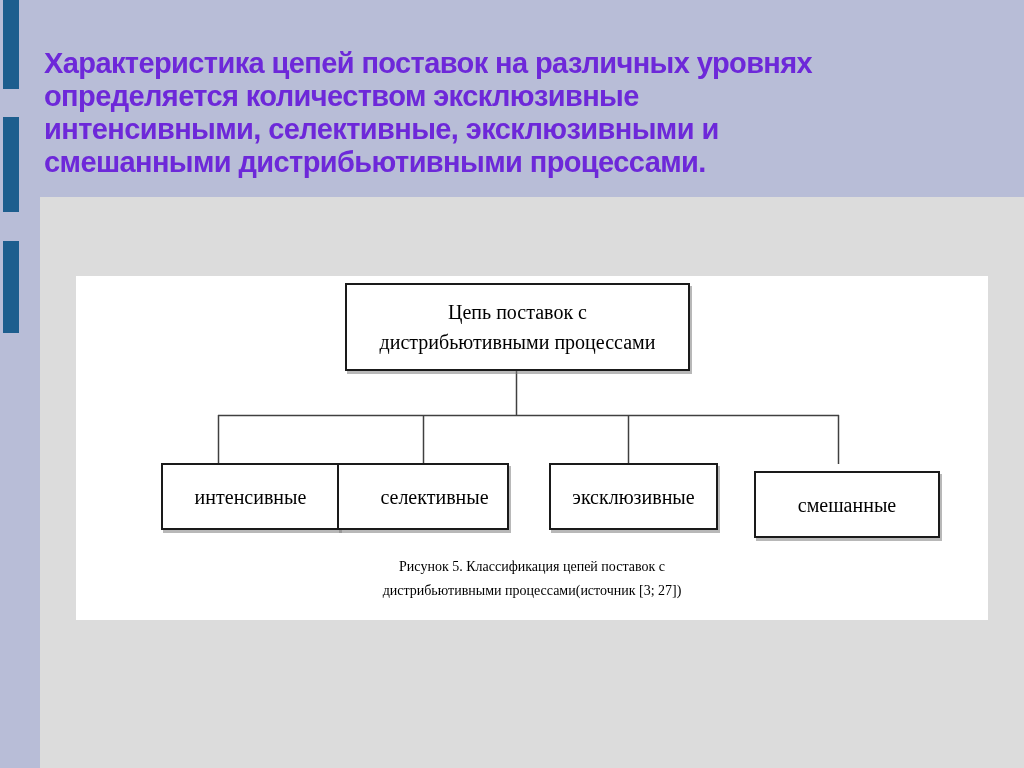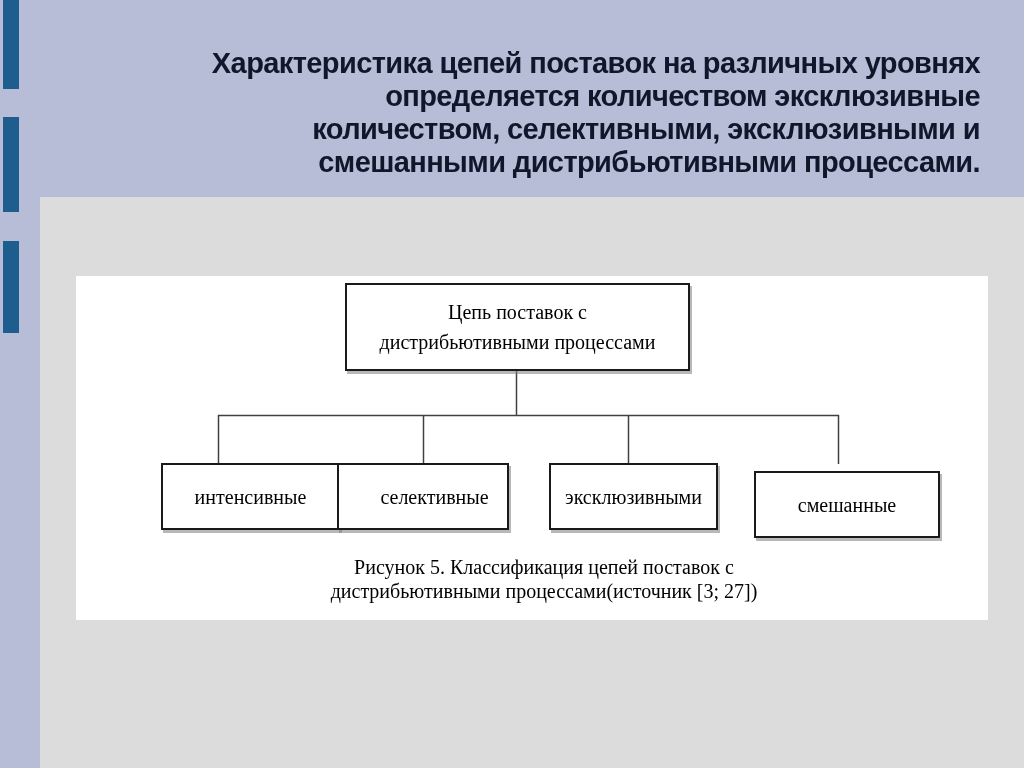--- a/index.html
+++ b/index.html
@@ -23,26 +23,26 @@
   }
   .bar1 { top: 0;     height: 89px; }
   .bar2 { top: 117px; height: 95px; }
   .bar3 { top: 241px; height: 92px; }
 
   .slide-title {
     position: absolute;
     left: 44px;
     right: 44px;
     top: 47px;
-    text-align: right;
+    text-align: left;
     font-weight: bold;
     font-size: 29px;
     line-height: 33px;
     letter-spacing: -0.6px;
-    color: #0f172a;
+    color: #6d28d9;
   }
 
   .content-panel {
     position: absolute;
     left: 40px;
     top: 197px;
     width: 984px;
     height: 571px;
     background: #dcdcdc;
   }
@@ -90,42 +90,42 @@
     height: 67px;
     line-height: 24px;
   }
   .c1 { left: 45px;  width: 179px; margin-left: 40px; }
   .c2 { left: 261px; width: 172px; padding-left: 23px; }
   .c3 { left: 473px; width: 169px; }
   .c4 { left: 678px; width: 186px; margin-top: 8px; }
 
   .figure-caption {
     position: absolute;
-    left: 12px;
+    left: 0;
     top: 279px;
     width: 100%;
     text-align: center;
-    font-size: 20px;
+    font-size: 14px;
     line-height: 24px;
     color: #000000;
   }
 </style>
 </head>
 <body>
 
 <div class="slide">
 
   <div class="accent-bar bar1"></div>
   <div class="accent-bar bar2"></div>
   <div class="accent-bar bar3"></div>
 
   <div class="slide-title">
     <div>Характеристика цепей поставок на различных уровнях</div>
     <div>определяется количеством эксклюзивные</div>
-    <div>количеством, селективными, эксклюзивными и</div>
+    <div>интенсивными, селективные, эксклюзивными и</div>
     <div>смешанными дистрибьютивными процессами.</div>
   </div>
 
   <div class="content-panel">
     <div class="figure-panel">
 
       <svg class="connectors" viewBox="0 0 912 344" xmlns="http://www.w3.org/2000/svg">
         <g stroke="#404040" stroke-width="1.5" fill="none">
           <line x1="440.5" y1="95" x2="440.5" y2="140"></line>
           <line x1="142" y1="139.5" x2="763" y2="139.5"></line>
@@ -136,21 +136,21 @@
         </g>
       </svg>
 
       <div class="node root">
         <div>Цепь поставок с</div>
         <div>дистрибьютивными процессами</div>
       </div>
 
       <div class="node child c1">интенсивные</div>
       <div class="node child c2">селективные</div>
-      <div class="node child c3">эксклюзивными</div>
+      <div class="node child c3">эксклюзивные</div>
       <div class="node child c4">смешанные</div>
 
       <div class="figure-caption">
         <div>Рисунок 5. Классификация цепей поставок с</div>
         <div>дистрибьютивными процессами(источник [3; 27])</div>
       </div>
 
     </div>
   </div>
 

